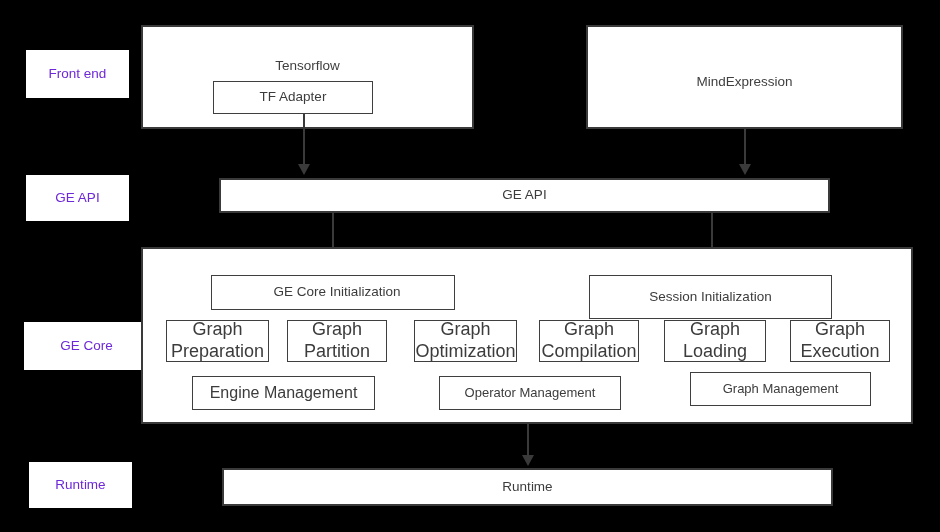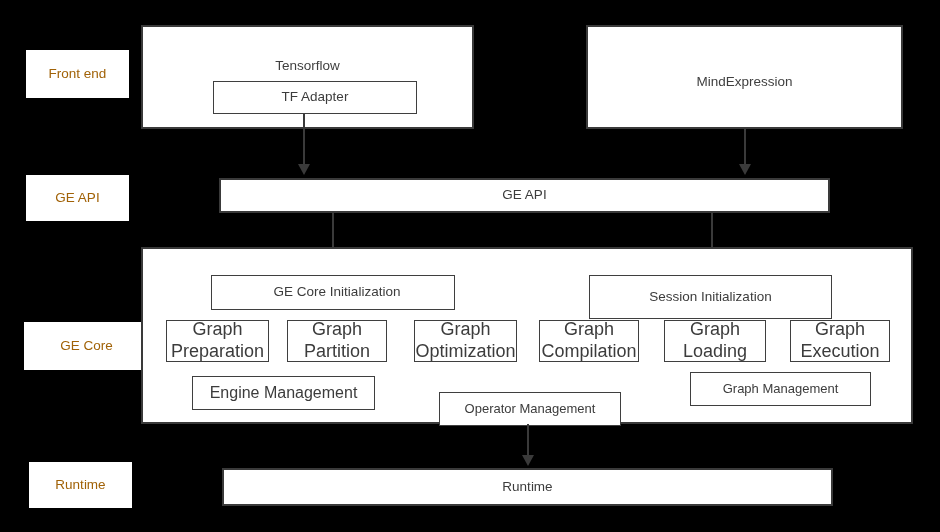--- a/index.html
+++ b/index.html
@@ -23,21 +23,21 @@
     display: flex;
     align-items: center;
     justify-content: center;
     text-align: center;
     line-height: 1.22;
   }
   
   .layer-label {
     border: none;
     font-size: 13.5px;
-    color: #a16207;
+    color: #6d28d9;
   }
   
   .outlined {
     border: 2px solid #3a3a3a;
   }
   .outlined-thin {
     border: 1.6px solid #3f3f3f;
   }
   
   .group {
@@ -98,21 +98,21 @@
     <span>GE Core</span>
   </div>
 
   <div class="box layer-label" style="left:29px; top:462px; width:103px; height:46px;">
     <span>Runtime</span>
   </div>
 
   <div class="group" style="left:141px; top:25px; width:333px; height:104px;">
     <div class="group-title" style="top:31px;">Tensorflow</div>
   </div>
-  <div class="box outlined-thin small-label" style="left:213px; top:81px; width:204px; height:33px; font-size:13.5px;">
+  <div class="box outlined-thin small-label" style="left:213px; top:81px; width:160px; height:33px; font-size:13.5px;">
     <span>TF Adapter</span>
   </div>
 
   <div class="group" style="left:586px; top:25px; width:317px; height:104px;">
     <div class="group-title" style="top:47px;">MindExpression</div>
   </div>
 
   <div class="arrow" style="left:303px; top:114px; height:61px;">
     <div class="arrow-line" style="height:50px;"></div>
     <div class="arrow-head" style="top:50px;"></div>
@@ -184,21 +184,21 @@
   <div class="box outlined-thin small-label" style="left:790px; top:320px; width:100px; height:42px;">
     <span>
       <span>Graph</span><br>
       <span>Execution</span>
     </span>
   </div>
 
   <div class="box outlined-thin small-label" style="left:192px; top:376px; width:183px; height:34px; font-size:16px;">
     <span>Engine Management</span>
   </div>
-  <div class="box outlined-thin small-label" style="left:439px; top:392px; width:182px; height:34px; font-size:13px;">
+  <div class="box outlined-thin small-label" style="left:439px; top:376px; width:182px; height:34px; font-size:13px;">
     <span>Operator Management</span>
   </div>
   <div class="box outlined-thin small-label" style="left:690px; top:372px; width:181px; height:34px; font-size:13px;">
     <span>Graph Management</span>
   </div>
 
   <div class="arrow" style="left:527px; top:424px; height:43px;">
     <div class="arrow-line" style="height:31px;"></div>
     <div class="arrow-head" style="top:31px;"></div>
   </div>

